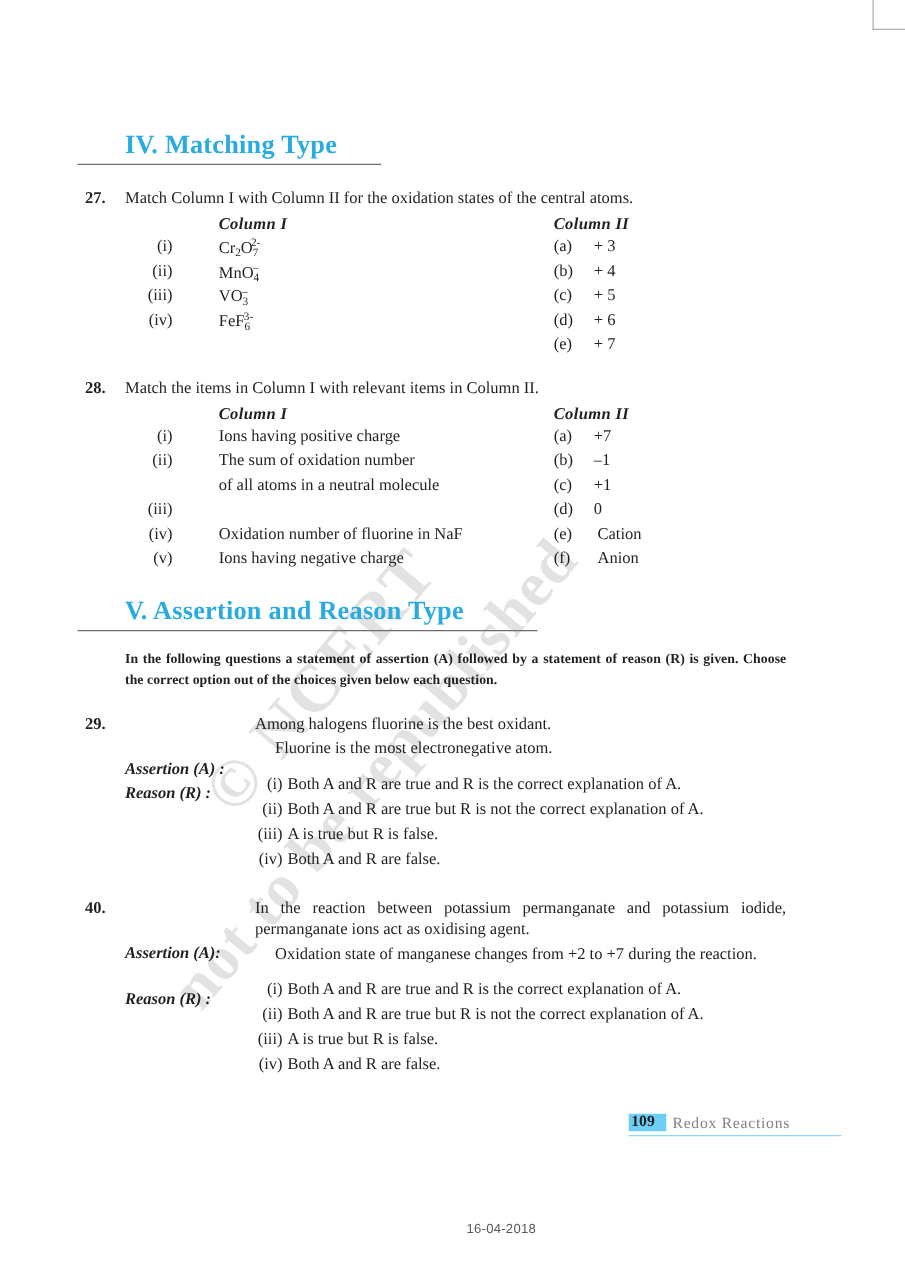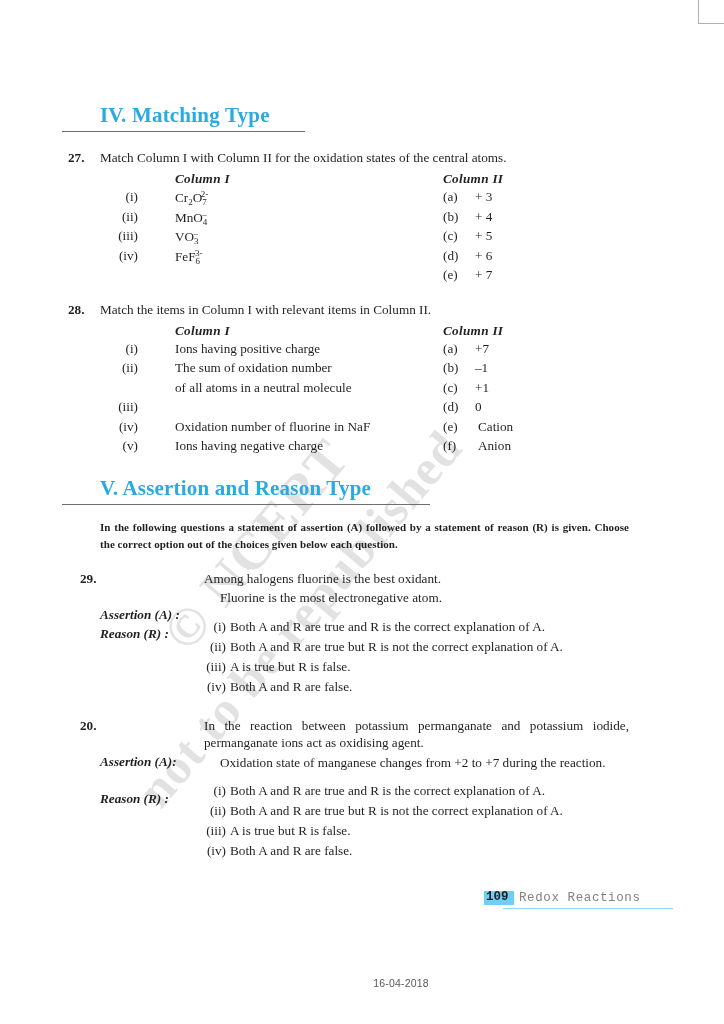--- a/index.html
+++ b/index.html
@@ -200,21 +200,20 @@
     position: relative;
     font-size: 13.2px;
     line-height: 17.5px;
     min-height: 17.5px;
   }
   .ar-num {
     position: absolute;
     left: -32px;
     top: 0;
     font-weight: bold;
-    margin-left: 12px;
   }
   .ar-label {
     position: absolute;
     left: 0;
     top: 0;
     font-weight: bold;
     font-style: italic;
     white-space: nowrap;
     margin-top: 36px;
   }
@@ -248,25 +247,24 @@
   
   .footer {
     position: absolute;
     left: 0;
     top: 890px;
     width: 724px;
     height: 22px;
   }
   .footer-inner {
     position: absolute;
-    left: 484px;
+    left: 503px;
     top: 0;
     width: 170px;
     height: 18px;
-    font-family: Liberation Mono, monospace;
   }
   .pg-hl {
     position: absolute;
     left: 0;
     top: 1px;
     width: 30px;
     height: 14px;
     background: #6ecff6;
   }
   .pg-num {
@@ -472,21 +470,21 @@
         <div class="opt-row">
           <span class="opt-lbl">(iv)</span>
           <span class="opt-txt">Both A and R are false.</span>
         </div>
       </div>
     </div>
 
     <div style="height:20px"></div>
     <div class="ar-block">
       <div class="ar-row">
-        <span class="ar-num">20.</span>
+        <span class="ar-num">40.</span>
         <span class="ar-label">Assertion (A):</span>
         <span class="ar-body j30a">In the reaction between potassium permanganate and potassium iodide, permanganate ions act as oxidising agent.</span>
       </div>
       <div class="ar-row" style="margin-top:2px">
         <span class="ar-label">Reason (R) :</span>
         <span class="ar-body j30r">Oxidation state of manganese changes from +2 to +7 during the reaction.</span>
       </div>
 
       <div class="opts">
         <div class="opt-row">

